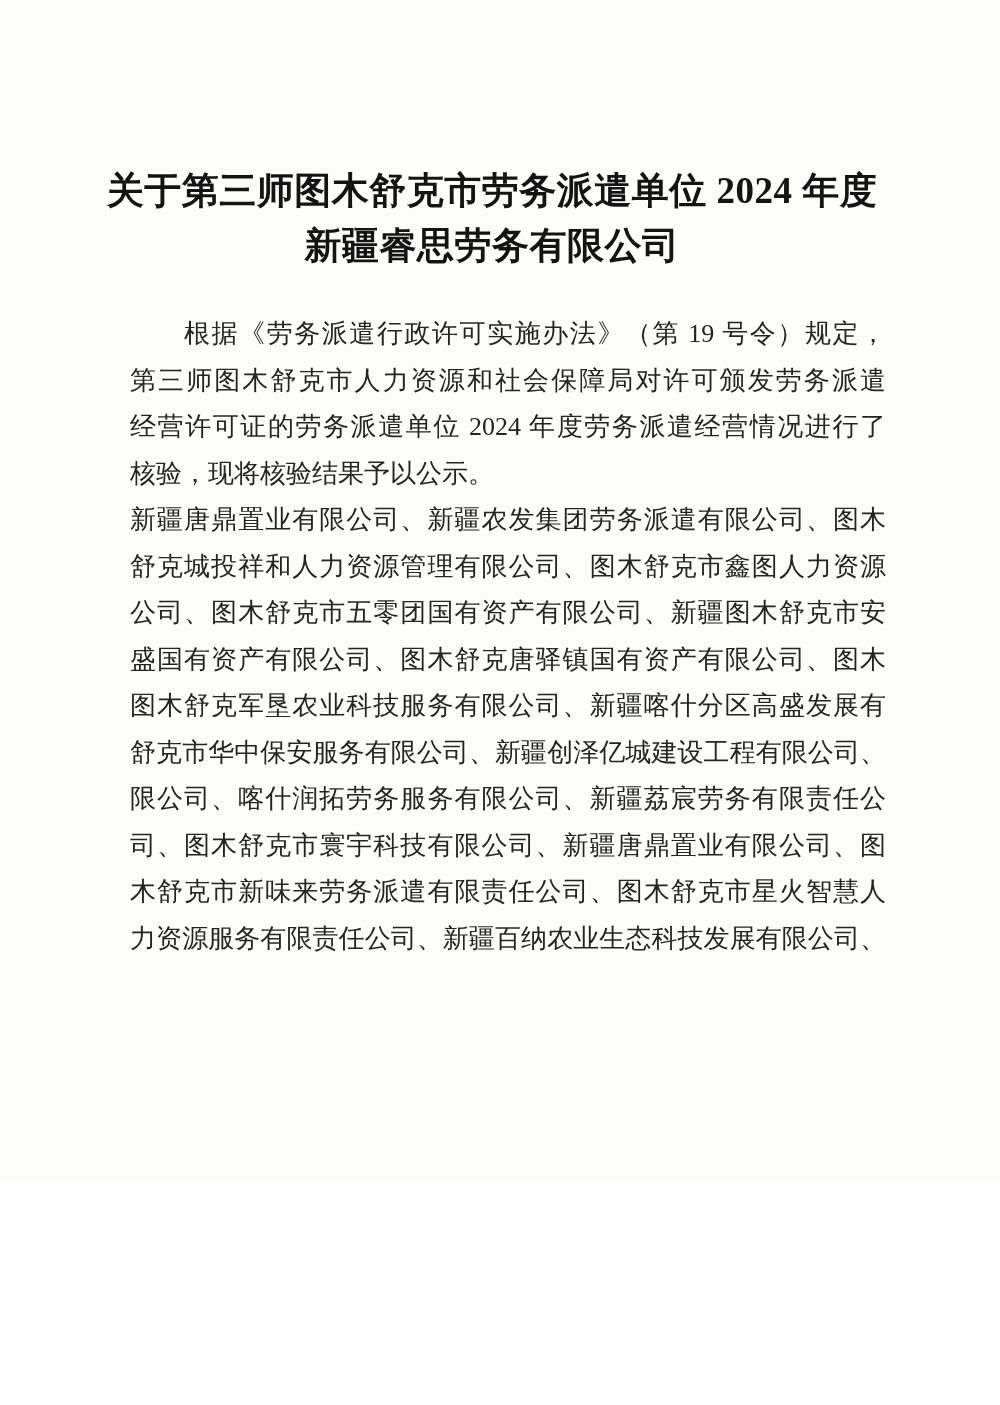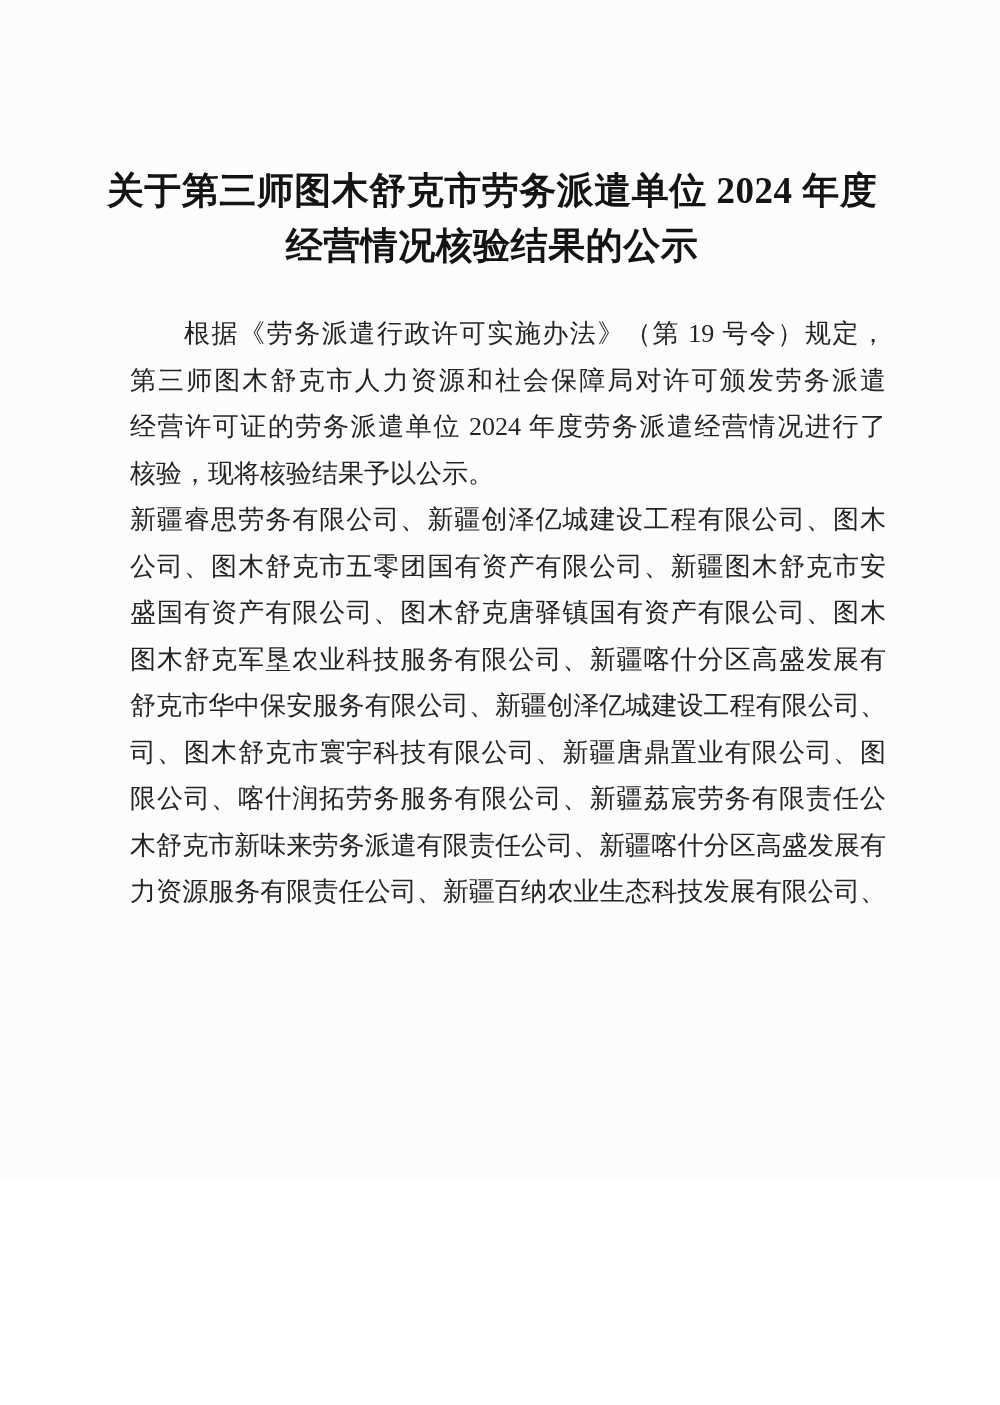--- a/index.html
+++ b/index.html
@@ -54,35 +54,36 @@
     text-align-last: left;
   }
 </style>
 </head>
 <body>
 
 <div class="page">
 
   <h1 class="doc-title">
     <span class="title-line">关于第三师图木舒克市劳务派遣单位 2024 年度</span>
-    <span class="title-line">经营情况核验结果的公示</span>
+    <span class="title-line">新疆睿思劳务有限公司</span>
   </h1>
 
   <div class="doc-body">
 
     <div class="line indent">根据《劳务派遣行政许可实施办法》（第 19 号令）规定，</div>
     <div class="line">第三师图木舒克市人力资源和社会保障局对许可颁发劳务派遣</div>
     <div class="line">经营许可证的劳务派遣单位 2024 年度劳务派遣经营情况进行了</div>
     <div class="line para-end">核验，现将核验结果予以公示。</div>
 
-    <div class="line">新疆睿思劳务有限公司、新疆创泽亿城建设工程有限公司、图木</div>
+    <div class="line">新疆唐鼎置业有限公司、新疆农发集团劳务派遣有限公司、图木</div>
+    <div class="line">舒克城投祥和人力资源管理有限公司、图木舒克市鑫图人力资源</div>
     <div class="line">公司、图木舒克市五零团国有资产有限公司、新疆图木舒克市安</div>
     <div class="line">盛国有资产有限公司、图木舒克唐驿镇国有资产有限公司、图木</div>
     <div class="line">图木舒克军垦农业科技服务有限公司、新疆喀什分区高盛发展有</div>
     <div class="line">舒克市华中保安服务有限公司、新疆创泽亿城建设工程有限公司、</div>
+    <div class="line">限公司、喀什润拓劳务服务有限公司、新疆荔宸劳务有限责任公</div>
     <div class="line">司、图木舒克市寰宇科技有限公司、新疆唐鼎置业有限公司、图</div>
-    <div class="line">限公司、喀什润拓劳务服务有限公司、新疆荔宸劳务有限责任公</div>
-    <div class="line">木舒克市新味来劳务派遣有限责任公司、新疆喀什分区高盛发展有</div>
+    <div class="line">木舒克市新味来劳务派遣有限责任公司、图木舒克市星火智慧人</div>
     <div class="line">力资源服务有限责任公司、新疆百纳农业生态科技发展有限公司、</div>
 
   </div>
 
 </div>
 
 </body></html>

